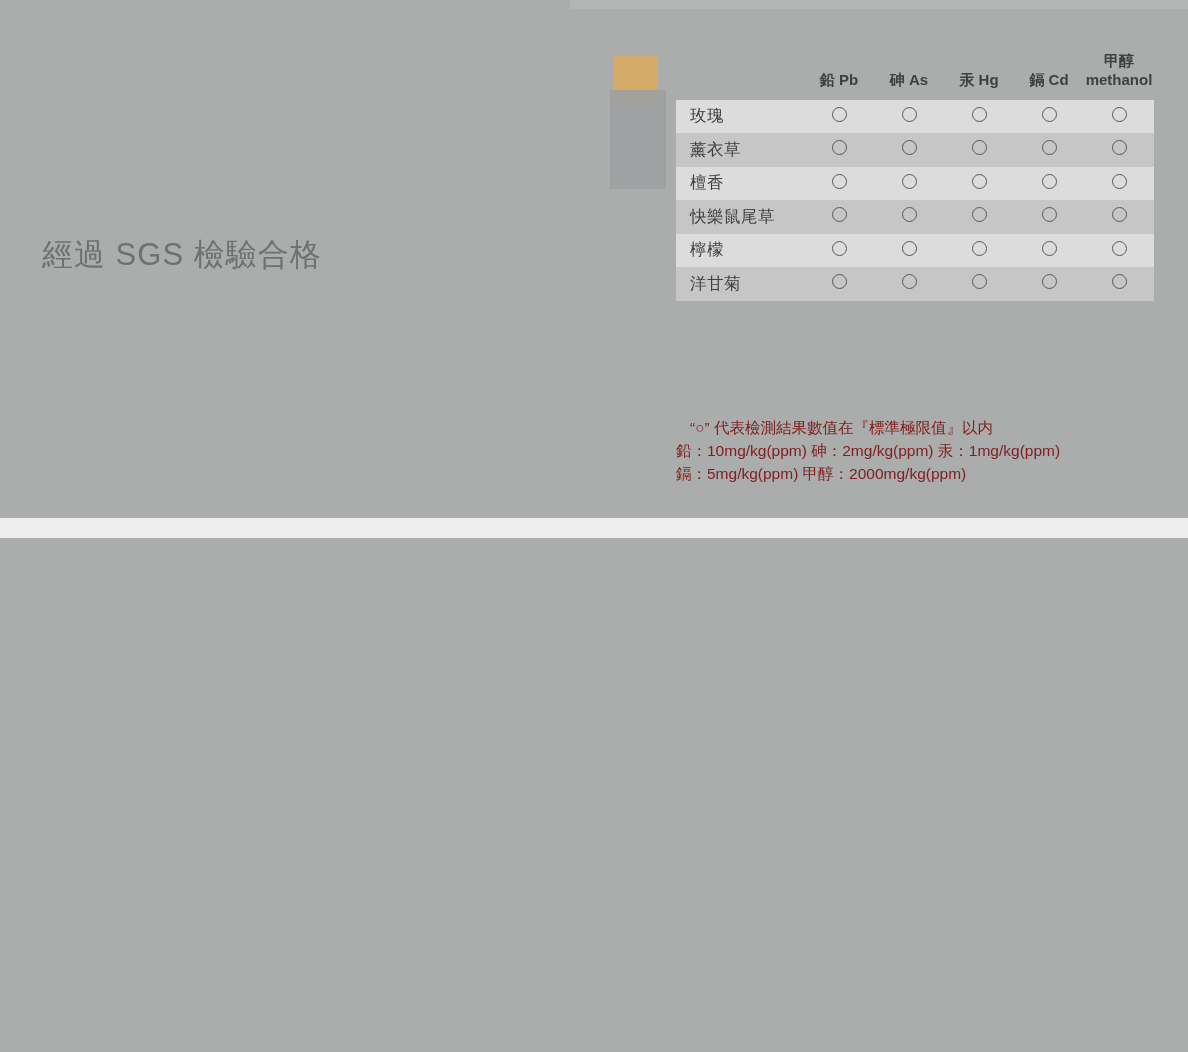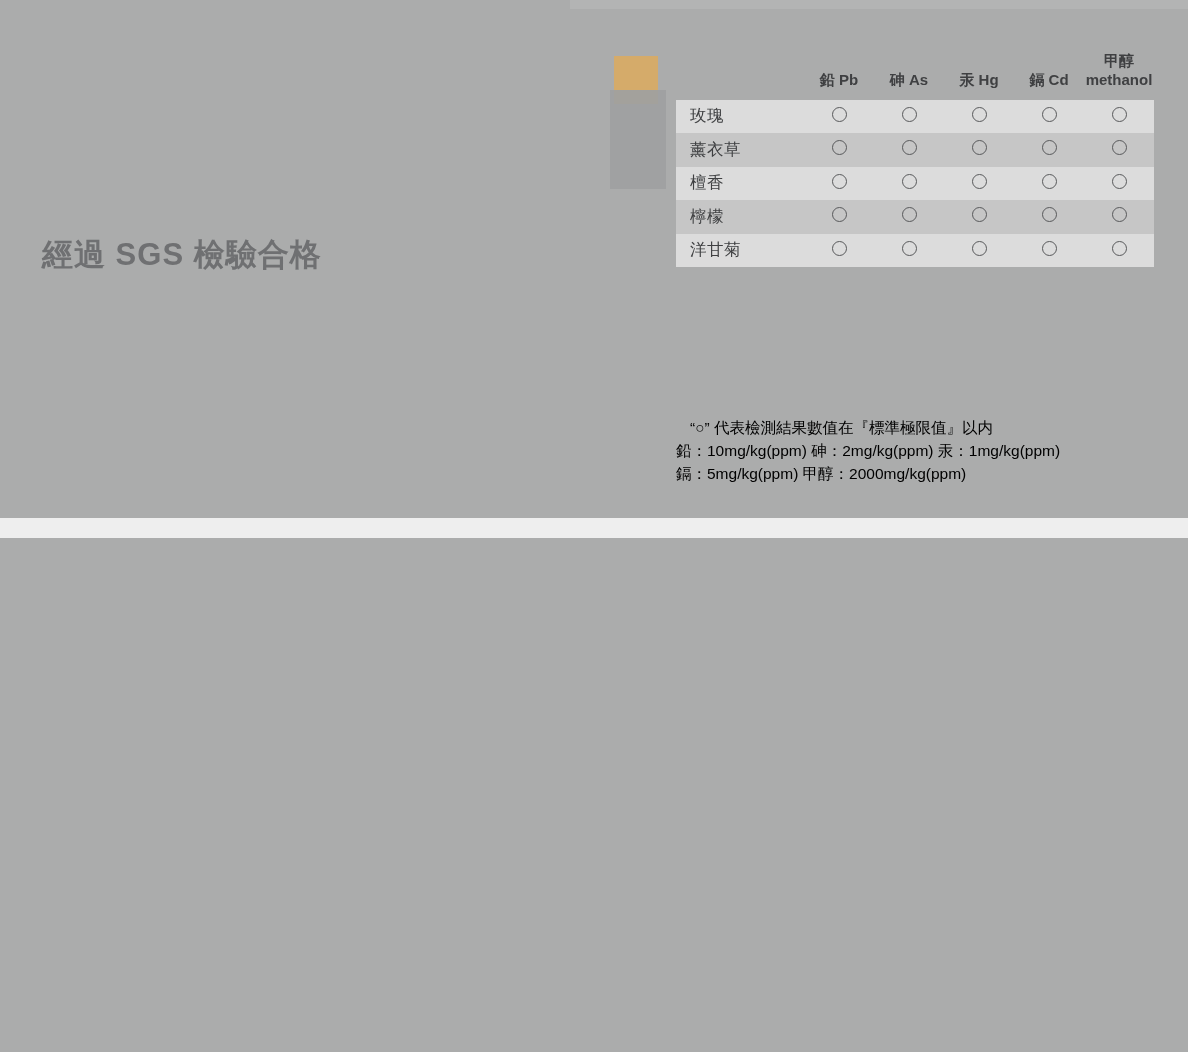--- a/index.html
+++ b/index.html
@@ -28,21 +28,21 @@
     left: 570px; top: 0;
     width: 618px;
     height: 9px;
     background: #b3b4b4;
   }
   #sgs-headline {
     position: absolute;
     left: 42px;
     top: 234px;
     font-size: 31px;
-    font-weight: bold;
+    font-weight: normal;
     color: #6f7072;
     letter-spacing: 1px;
     white-space: nowrap;
   }
 
   
   #product-thumb {
     position: absolute;
     left: 610px;
     top: 56px;
@@ -106,21 +106,21 @@
     width: 15px; height: 15px;
     border: 1.3px solid #58595b;
     border-radius: 50%;
     box-sizing: border-box;
   }
   #sgs-notes {
     position: absolute;
     left: 676px;
     top: 417px;
     font-size: 15.5px;
-    color: #000000;
+    color: #7f1d1d;
     line-height: 1.48;
     white-space: nowrap;
   }
   #sgs-notes .note-line1 { padding-left: 14px; }
 
   
   #section-divider {
     position: absolute;
     left: 0; top: 518px;
     width: 1188px; height: 20px;
@@ -189,20 +189,28 @@
         <tr>
           <td class="rowlabel">薰衣草</td>
           <td><span class="circ"></span></td>
           <td><span class="circ"></span></td>
           <td><span class="circ"></span></td>
           <td><span class="circ"></span></td>
           <td><span class="circ"></span></td>
         </tr>
         <tr>
           <td class="rowlabel">檀香</td>
+          <td><span class="circ"></span></td>
+          <td><span class="circ"></span></td>
+          <td><span class="circ"></span></td>
+          <td><span class="circ"></span></td>
+          <td><span class="circ"></span></td>
+        </tr>
+        <tr>
+          <td class="rowlabel">快樂鼠尾草</td>
           <td><span class="circ"></span></td>
           <td><span class="circ"></span></td>
           <td><span class="circ"></span></td>
           <td><span class="circ"></span></td>
           <td><span class="circ"></span></td>
         </tr>
         <tr>
           <td class="rowlabel">檸檬</td>
           <td><span class="circ"></span></td>
           <td><span class="circ"></span></td>

